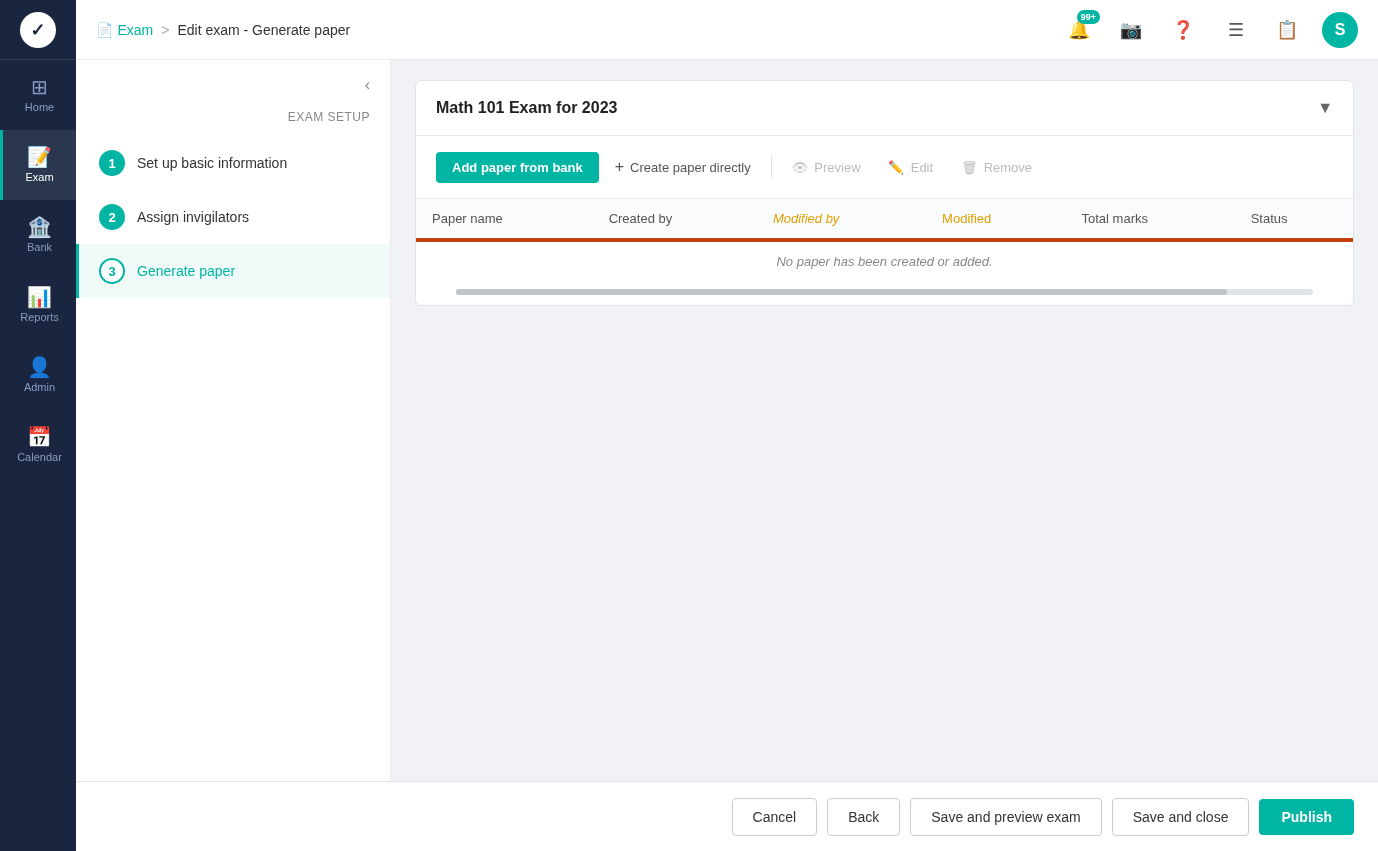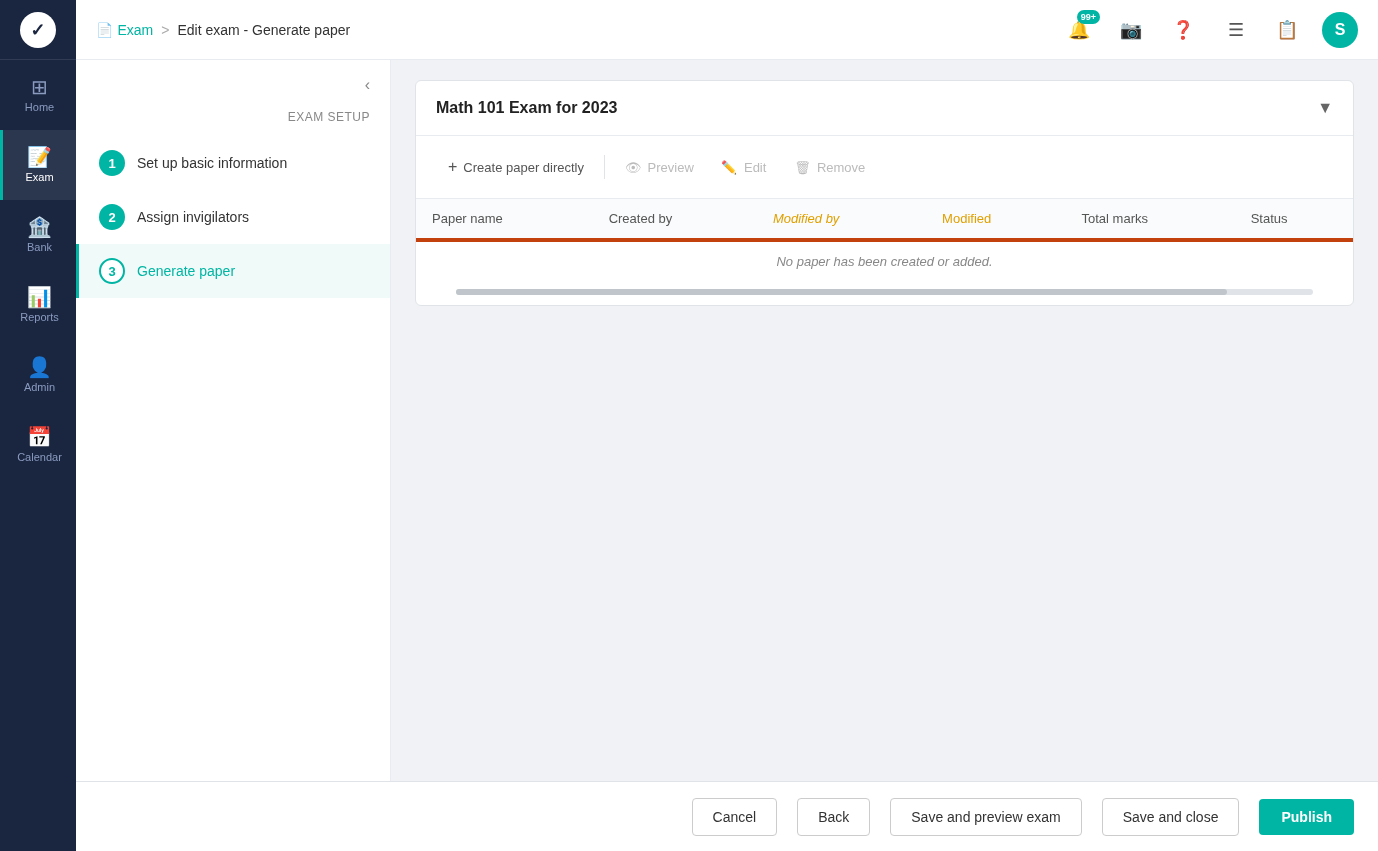--- a/index.html
+++ b/index.html
@@ -291,21 +291,21 @@
 
     
     .bottom-bar {
       height: 70px;
       background: #fff;
       border-top: 1px solid #e0e4e8;
       display: flex;
       align-items: center;
       justify-content: flex-end;
       padding: 0 24px;
-      gap: 20px;
+      gap: 10px;
       flex-shrink: 0;
     }
     .btn-outline {
       background: #fff;
       border: 1px solid #ccc;
       color: #333;
       padding: 10px 20px;
       border-radius: 4px;
       font-size: 14px;
       cursor: pointer;
@@ -413,20 +413,21 @@
     <div class="right-main">
 
       <div class="card">
         <div class="card-header">
           <span class="card-title">Math 101 Exam for 2023</span>
           <span class="card-toggle">▼</span>
         </div>
         <hr class="card-divider">
 
         <div class="paper-toolbar">
+          <button class="btn-primary">Add paper from bank</button>
           <button class="btn-text">
             <span style="font-size:16px;">+</span>
             <span>Create paper directly</span>
           </button>
           <div class="btn-sep"></div>
           <button class="btn-text disabled">
             <span>👁</span>
             <span>Preview</span>
           </button>
           <button class="btn-text disabled">

